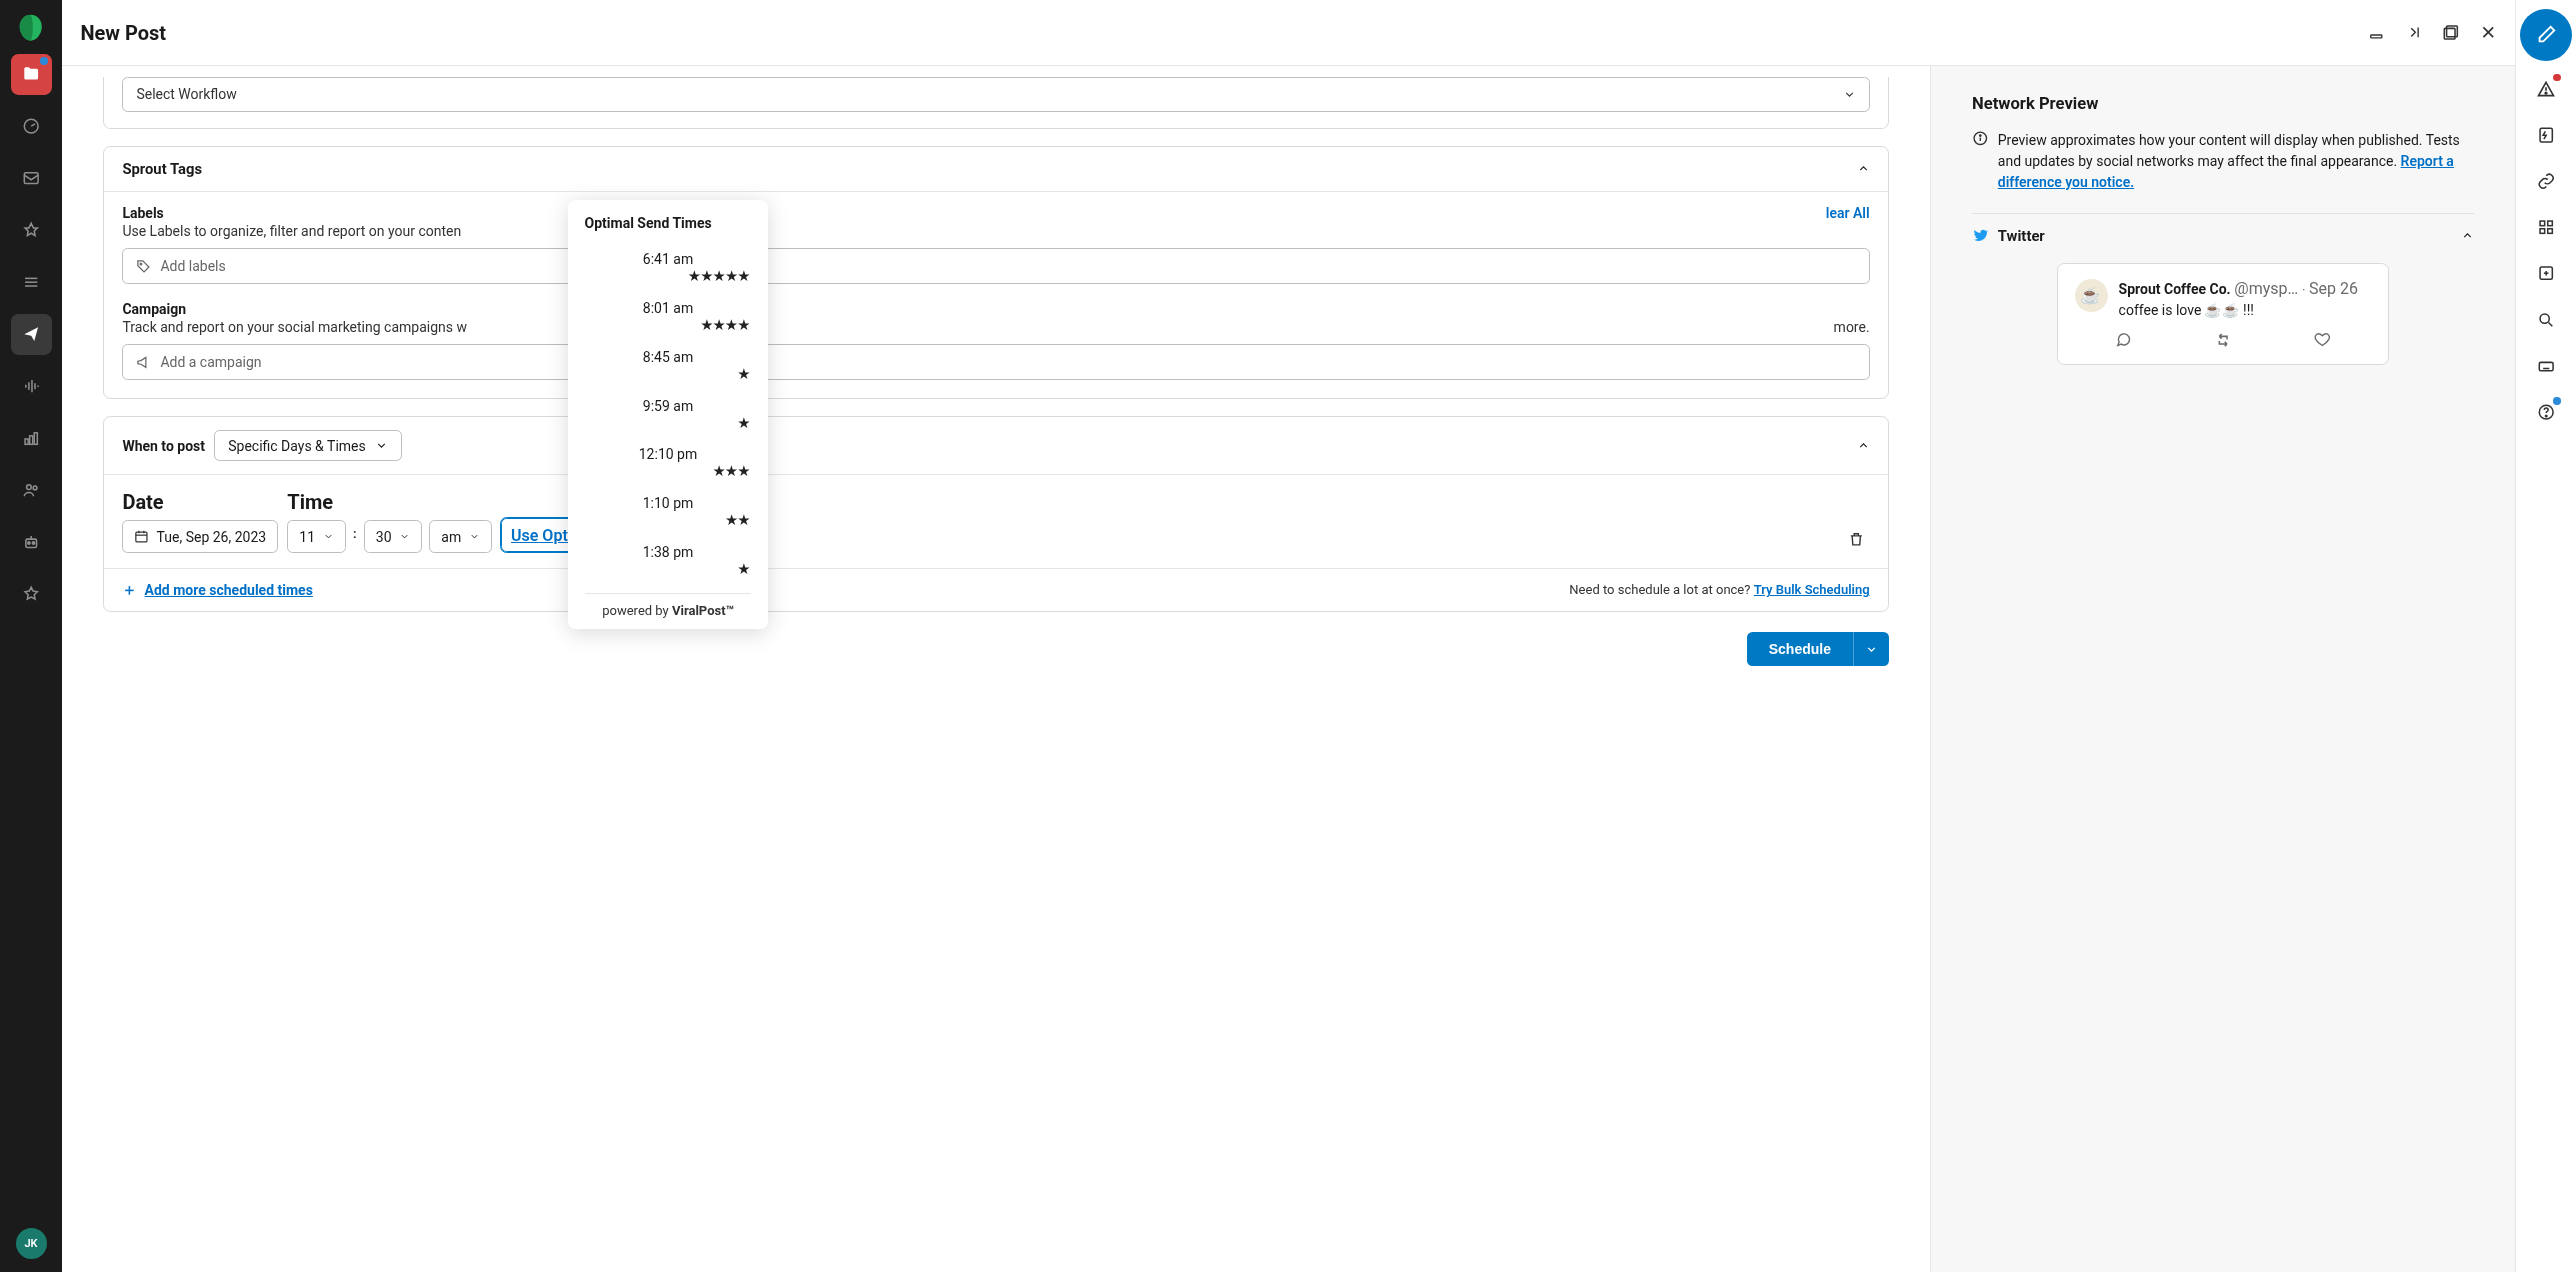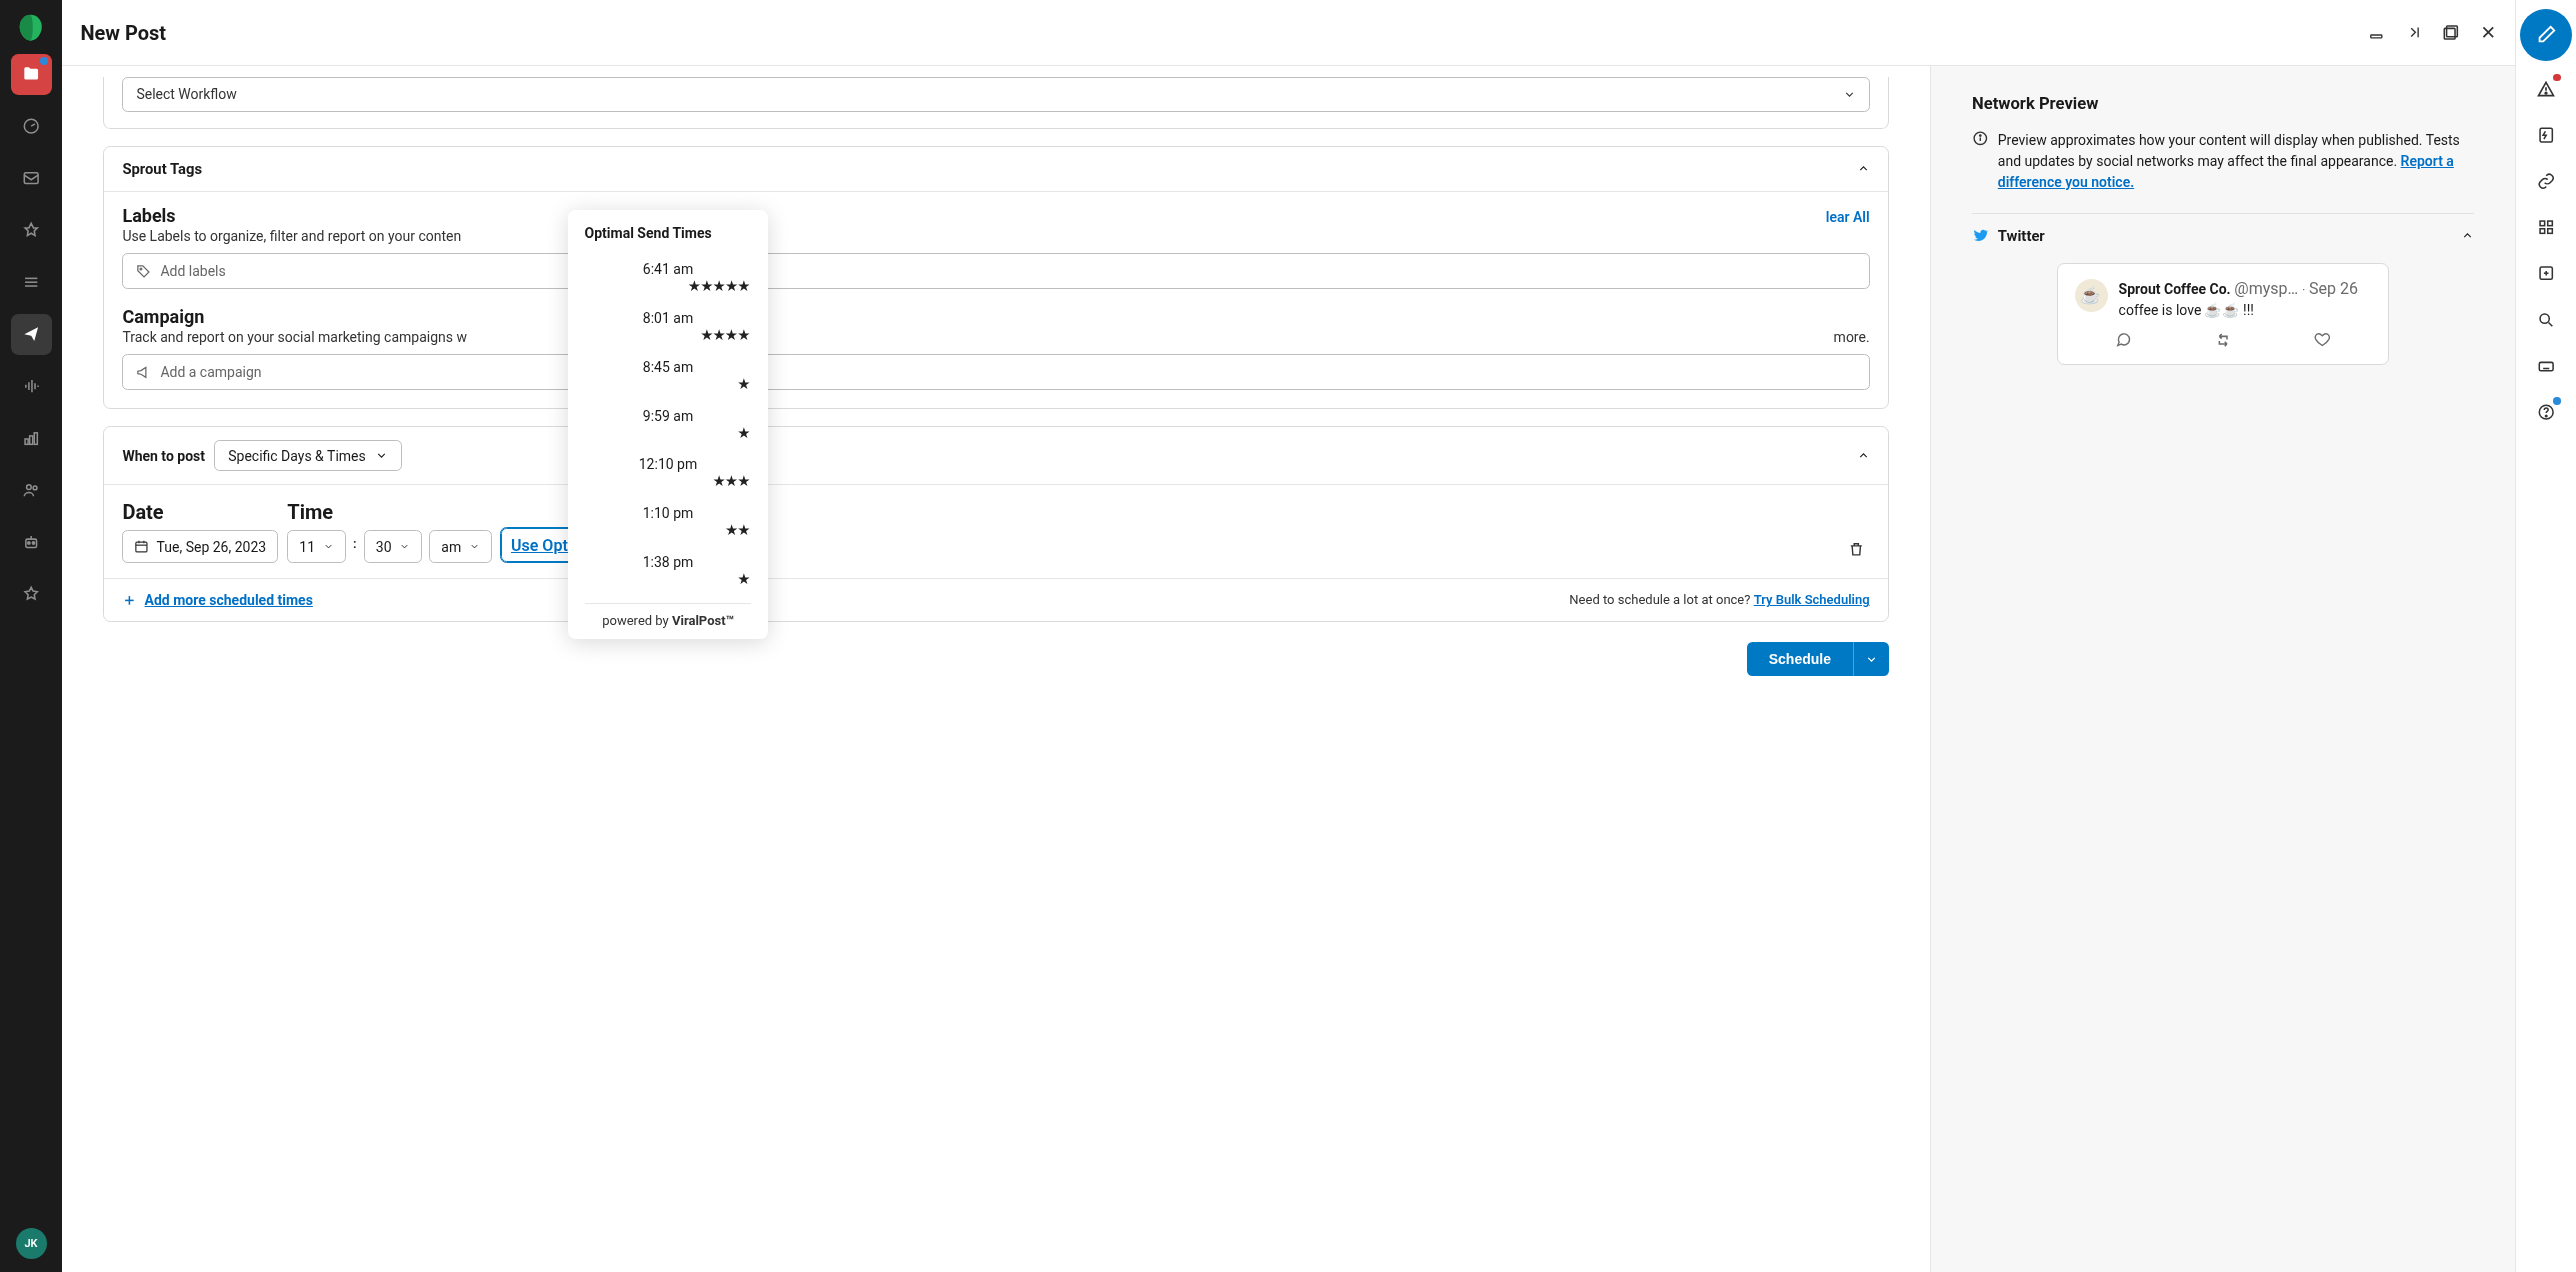--- a/index.html
+++ b/index.html
@@ -38,21 +38,21 @@
 .select-ctl .chev { margin-left: auto; }
 
 .panel { border: 0.9px solid #d9d9d9; border-radius: 7.4px; margin-top: 16.6px; background: #fff; }
 .panel-header { display: flex; align-items: center; padding: 13px 18.4px; cursor: pointer; }
 .panel-header .title { font-weight: 700; font-size: 14.8px; }
 .panel-header .chev { margin-left: auto; }
 .panel-body { padding: 13px 18.4px 18.4px; border-top: 0.9px solid #e6e6e6; }
 
 .field-block { margin-bottom: 16.6px; }
 .field-block .label-row { display: flex; align-items: baseline; }
-.field-block .fl-title { font-weight: 700; font-size: 18px; }
+.field-block .fl-title { font-weight: 700; font-size: 14px; }
 .field-block .fl-desc { font-size: 14px; color: #333; margin-top: 1.8px; }
 .field-block .clear-link { margin-left: auto; color: #0070c7; font-weight: 600; font-size: 14px; cursor: pointer; }
 .tag-input { border: 0.9px solid #bdbdbd; border-radius: 5.5px; padding: 9.2px 13px; margin-top: 9.2px; display: flex; align-items: center; gap: 9.2px; color: #666; font-size: 14px; }
 
 .when-row { display: flex; align-items: center; gap: 9.2px; }
 .when-row .when-label { font-weight: 700; font-size: 14px; }
 .when-select { border: 0.9px solid #bdbdbd; border-radius: 5.5px; padding: 6.5px 13px; display: flex; align-items: center; gap: 9.2px; font-size: 14px; cursor: pointer; }
 
 .dt-container { padding: 14.8px 18.4px; border-top: 0.9px solid #e6e6e6; position: relative; }
 .dt-row { display: flex; gap: 9.2px; align-items: flex-end; }

